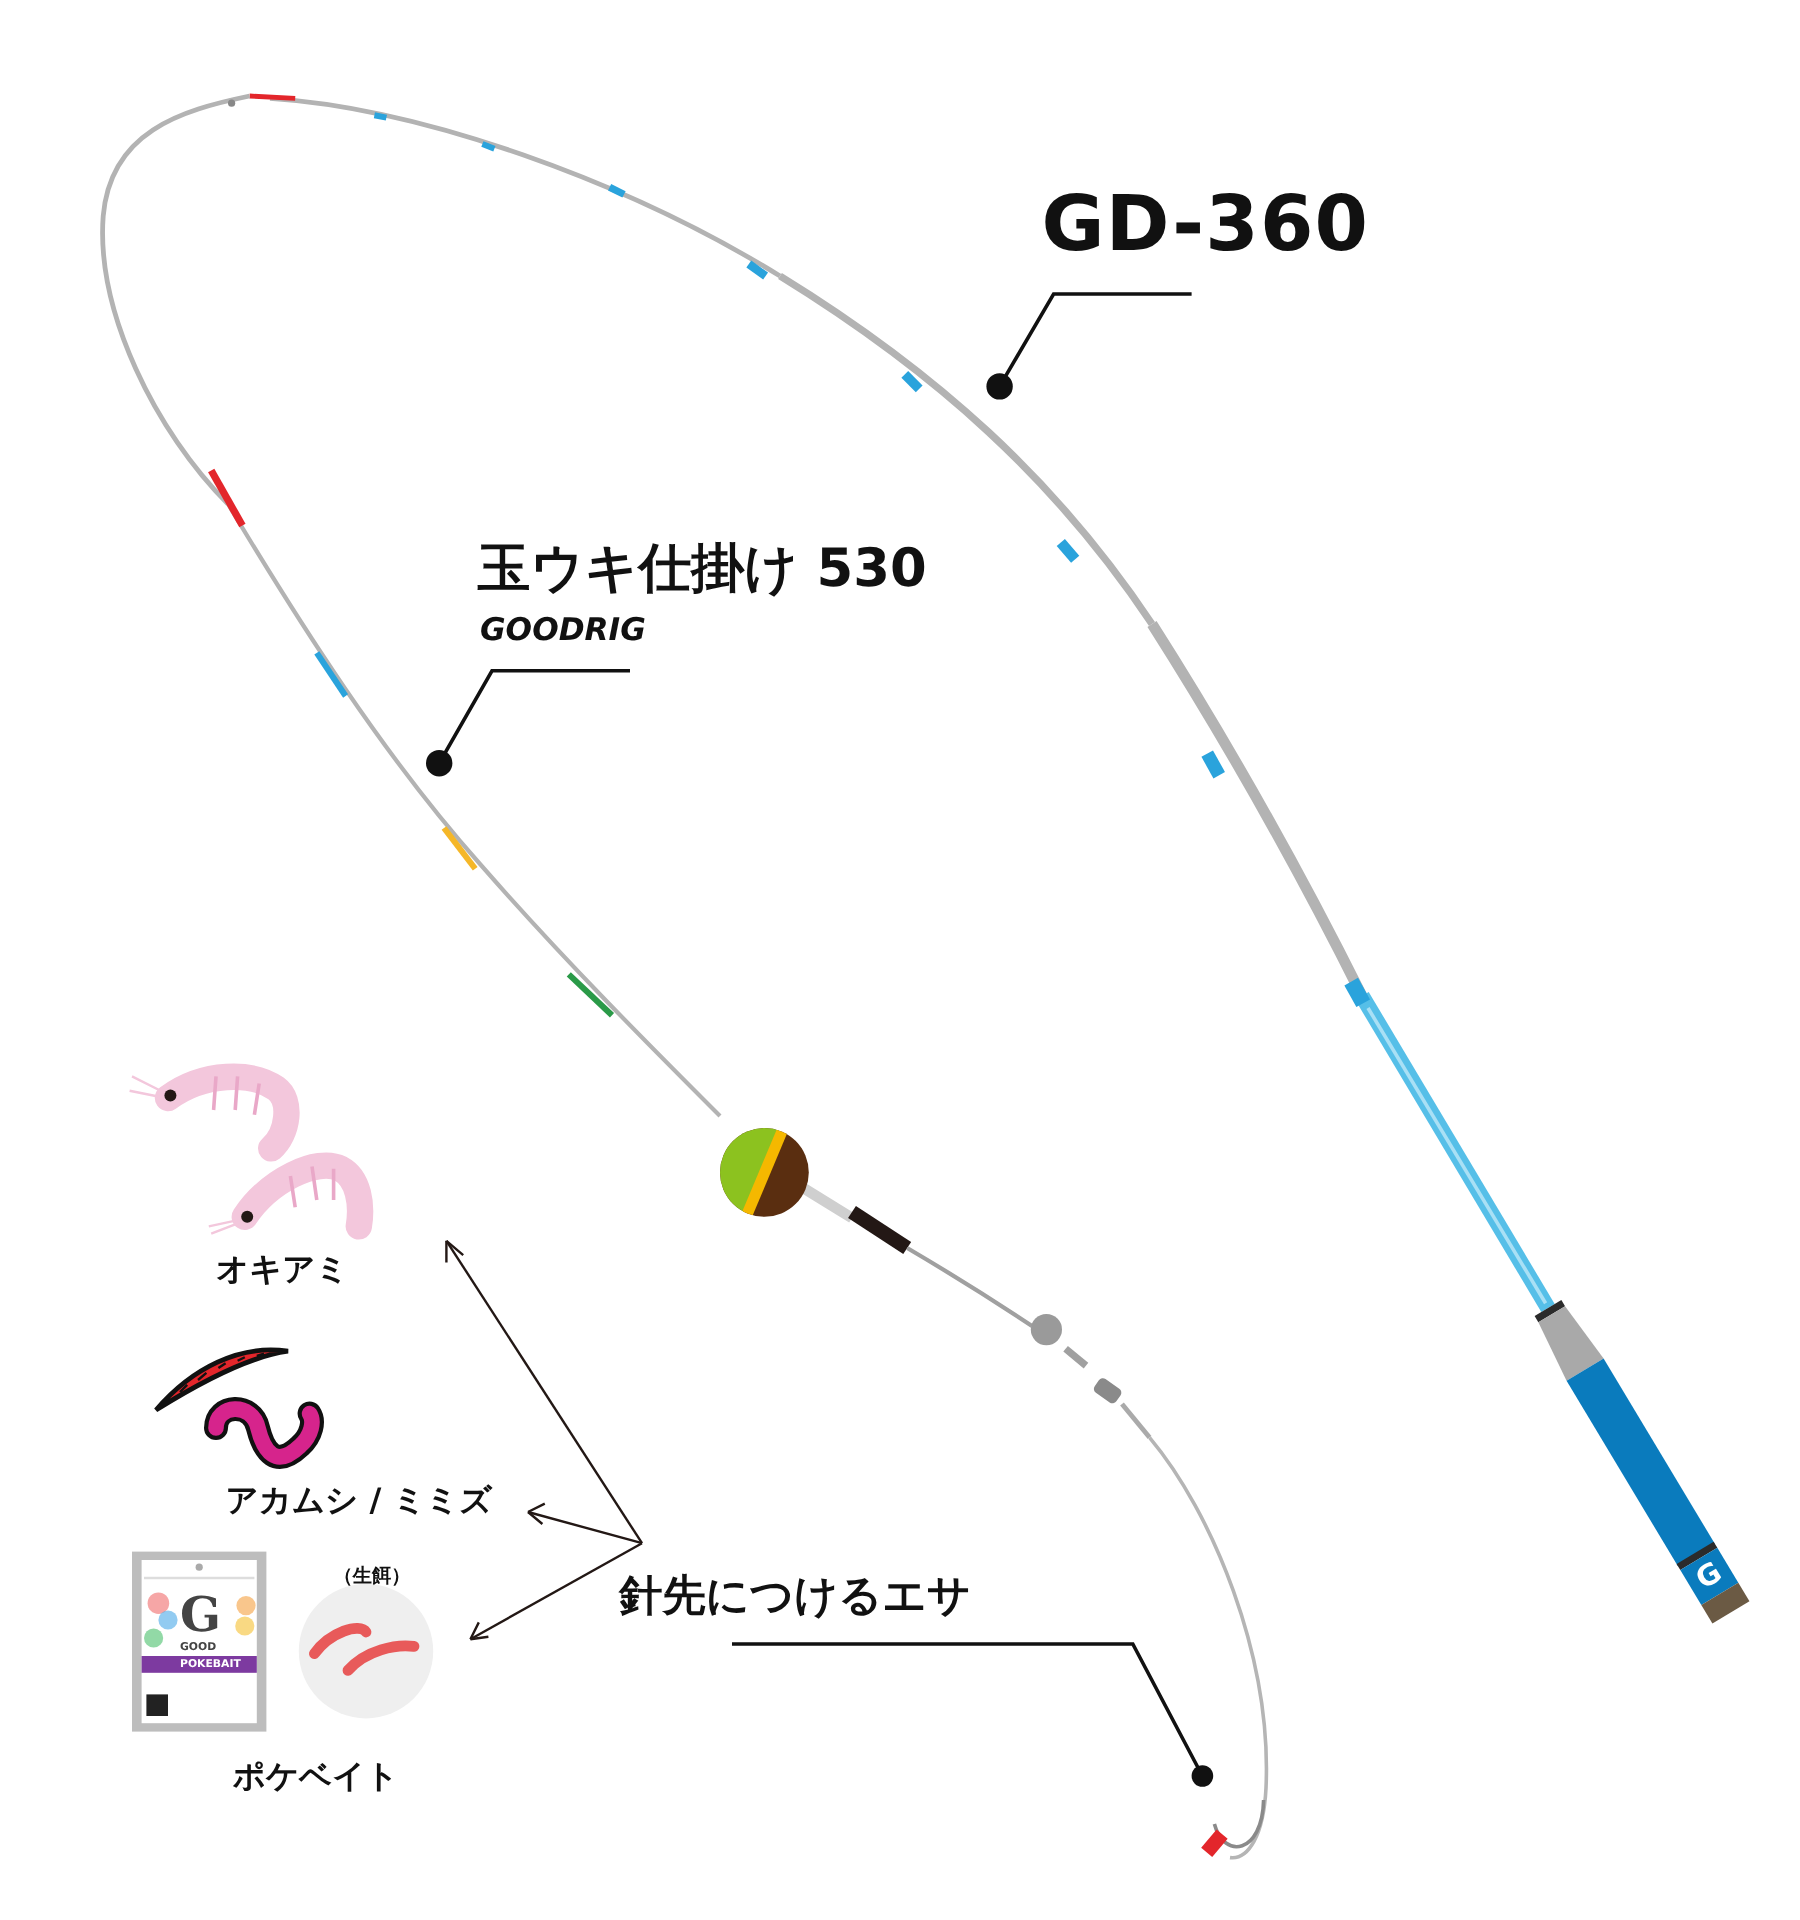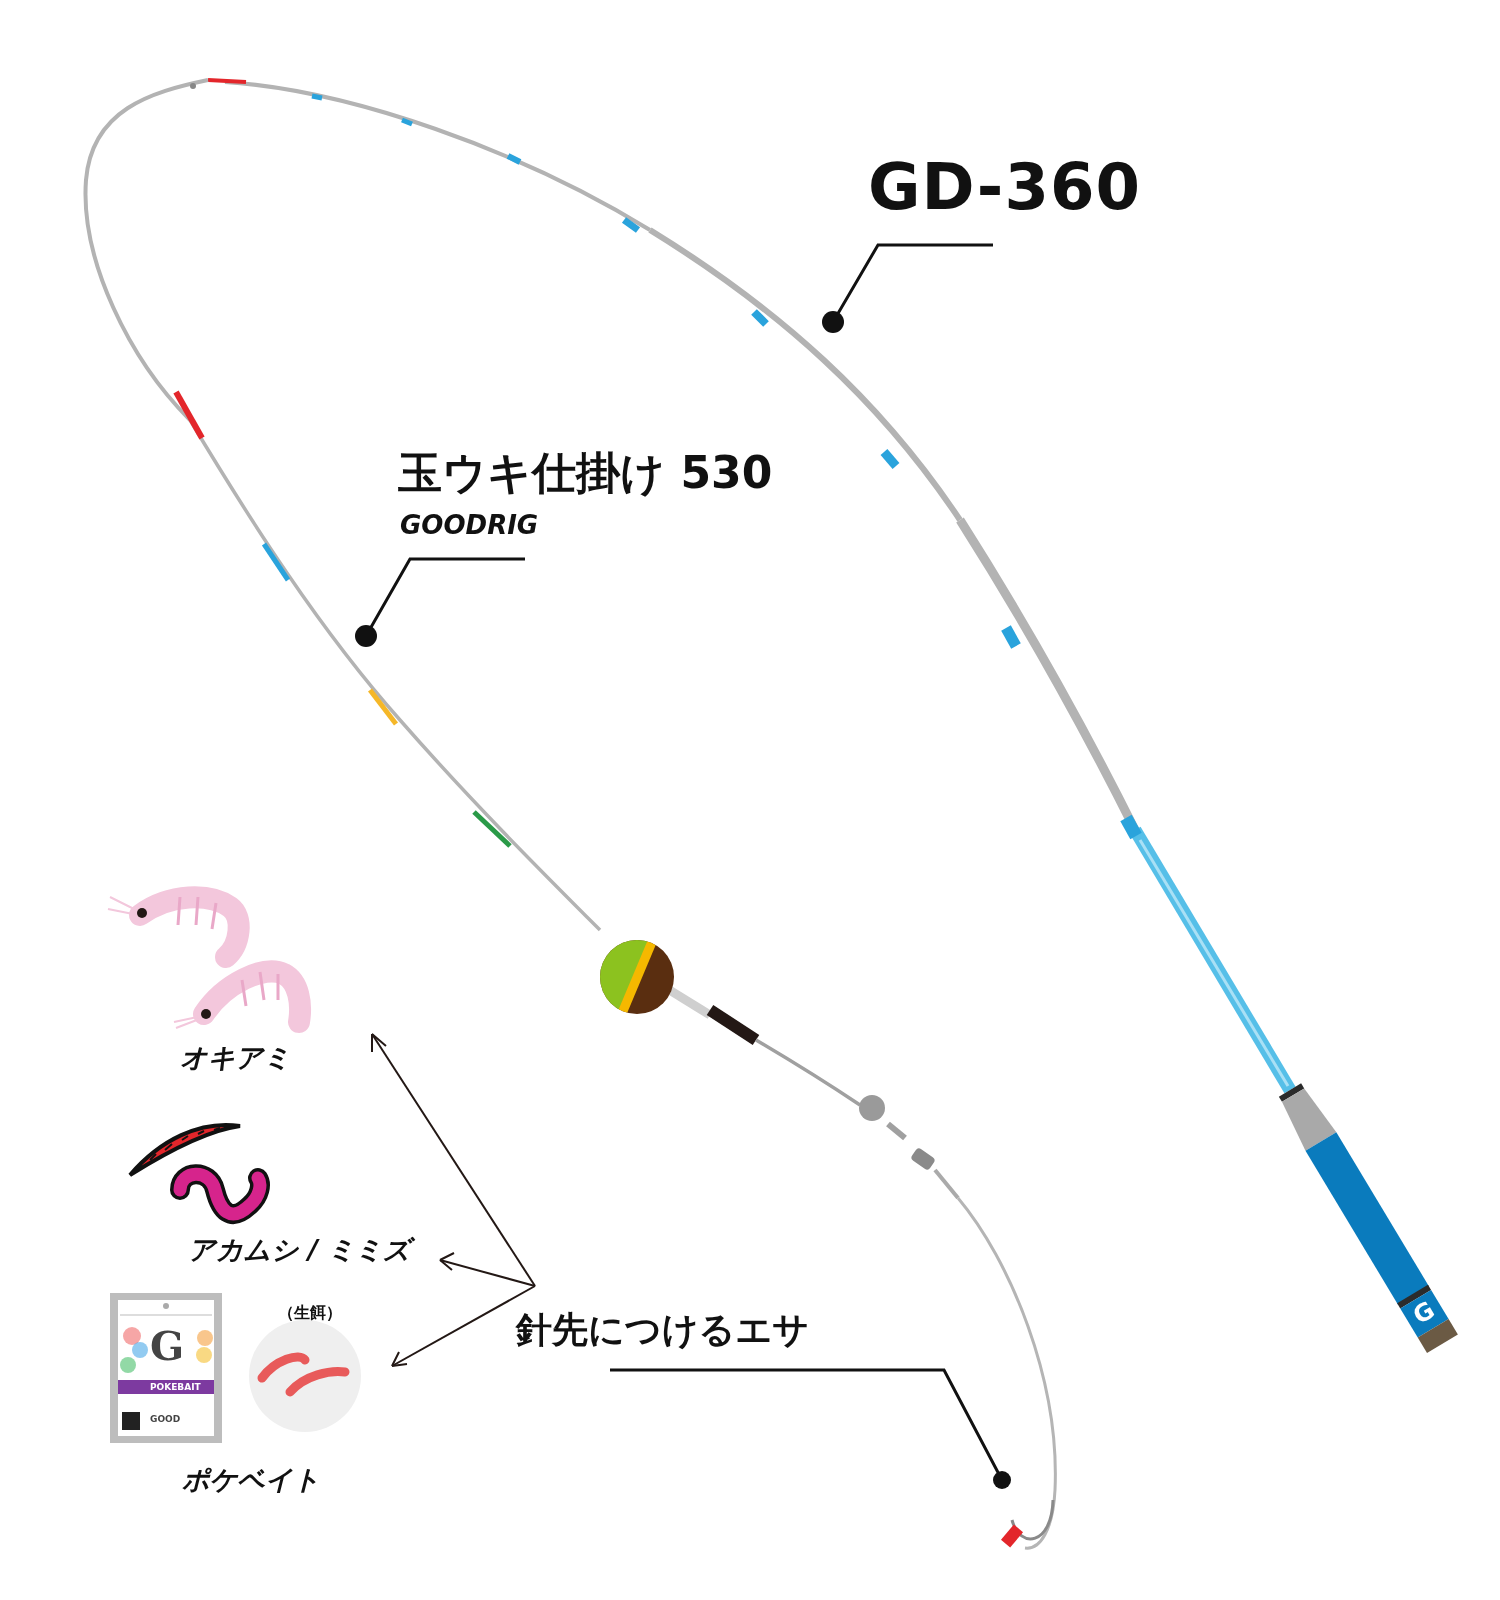--- a/index.html
+++ b/index.html
@@ -3,25 +3,25 @@
 <meta charset="utf-8">
 <style>
   html, body { margin:0; padding:0; background:#ffffff; }
   body { width:1500px; height:1600px; position:relative; overflow:hidden;
          font-family:"DejaVu Sans", "Liberation Sans", sans-serif; color:#111; }
   svg.scene { position:absolute; left:0; top:0; }
   .label { position:absolute; font-weight:bold; white-space:nowrap; color:#111; }
   .title-rod { left:868px; top:150px; font-size:64px; letter-spacing:1px;text-align:center; }
   .title-rig { left:398px; top:444px; font-size:44px; }
   .sub-rig   { left:400px; top:510px; font-size:26px; font-weight:bold;font-style:italic; }
-  .bait-label { font-size:27px;font-style:italic; }
+  .bait-label { font-size:27px; }
   .okiami { left:180px; top:1040px; }
   .akamushi { left:188px; top:1232px; }
   .namaesa { left:278px; top:1272px; font-size:16px; font-weight:bold;margin-top:31px; }
-  .pokebait { left:182px; top:1462px; }
+  .pokebait { left:194px; top:1462px; }
   .bait-title { left:516px; top:1306px; font-size:36px; }
   .pkg-text { position:absolute; font-weight:bold; }
 </style>
 </head>
 <body>
 
 <svg class="scene" width="1500" height="1600" viewBox="0 0 1500 1600">
 
   <g>
 
@@ -147,21 +147,21 @@
     <circle cx="204" cy="1355" r="8" fill="#f5c030" opacity="0.6"></circle>
     <rect x="118" y="1380" width="96" height="14" fill="#7d3aa0"></rect>
     <rect x="122" y="1412" width="18" height="18" fill="#222"></rect>
     <circle cx="305" cy="1376" r="56" fill="#efefef"></circle>
     <path d="M 262 1378 C 275 1360, 300 1352, 305 1360" stroke="#e85a5a" stroke-width="9" fill="none" stroke-linecap="round"></path>
     <path d="M 290 1392 C 305 1375, 330 1370, 345 1372" stroke="#e85a5a" stroke-width="9" fill="none" stroke-linecap="round"></path>
   </g>
 </svg>
 
 <div class="pkg-text" style="left:150px;top:1322px;font-size:40px;color:#444;font-family:'DejaVu Serif',serif;">G</div>
-<div class="pkg-text" style="left:150px;top:1368px;font-size:9px;color:#444;margin-top:46px;">GOOD</div>
+<div class="pkg-text" style="left:150px;top:1368px;font-size:9px;color:#444;">GOOD</div>
 <div class="pkg-text" style="left:150px;top:1382px;font-size:9px;color:#fff;">POKEBAIT</div>
 
 <div class="label title-rod">GD-360</div>
 <div class="label title-rig">玉ウキ仕掛け 530</div>
 <div class="label sub-rig">GOODRIG</div>
 
 <div class="label bait-label okiami">オキアミ</div>
 <div class="label bait-label akamushi">アカムシ / ミミズ</div>
 <div class="label namaesa">（生餌）</div>
 <div class="label bait-label pokebait">ポケベイト</div>

